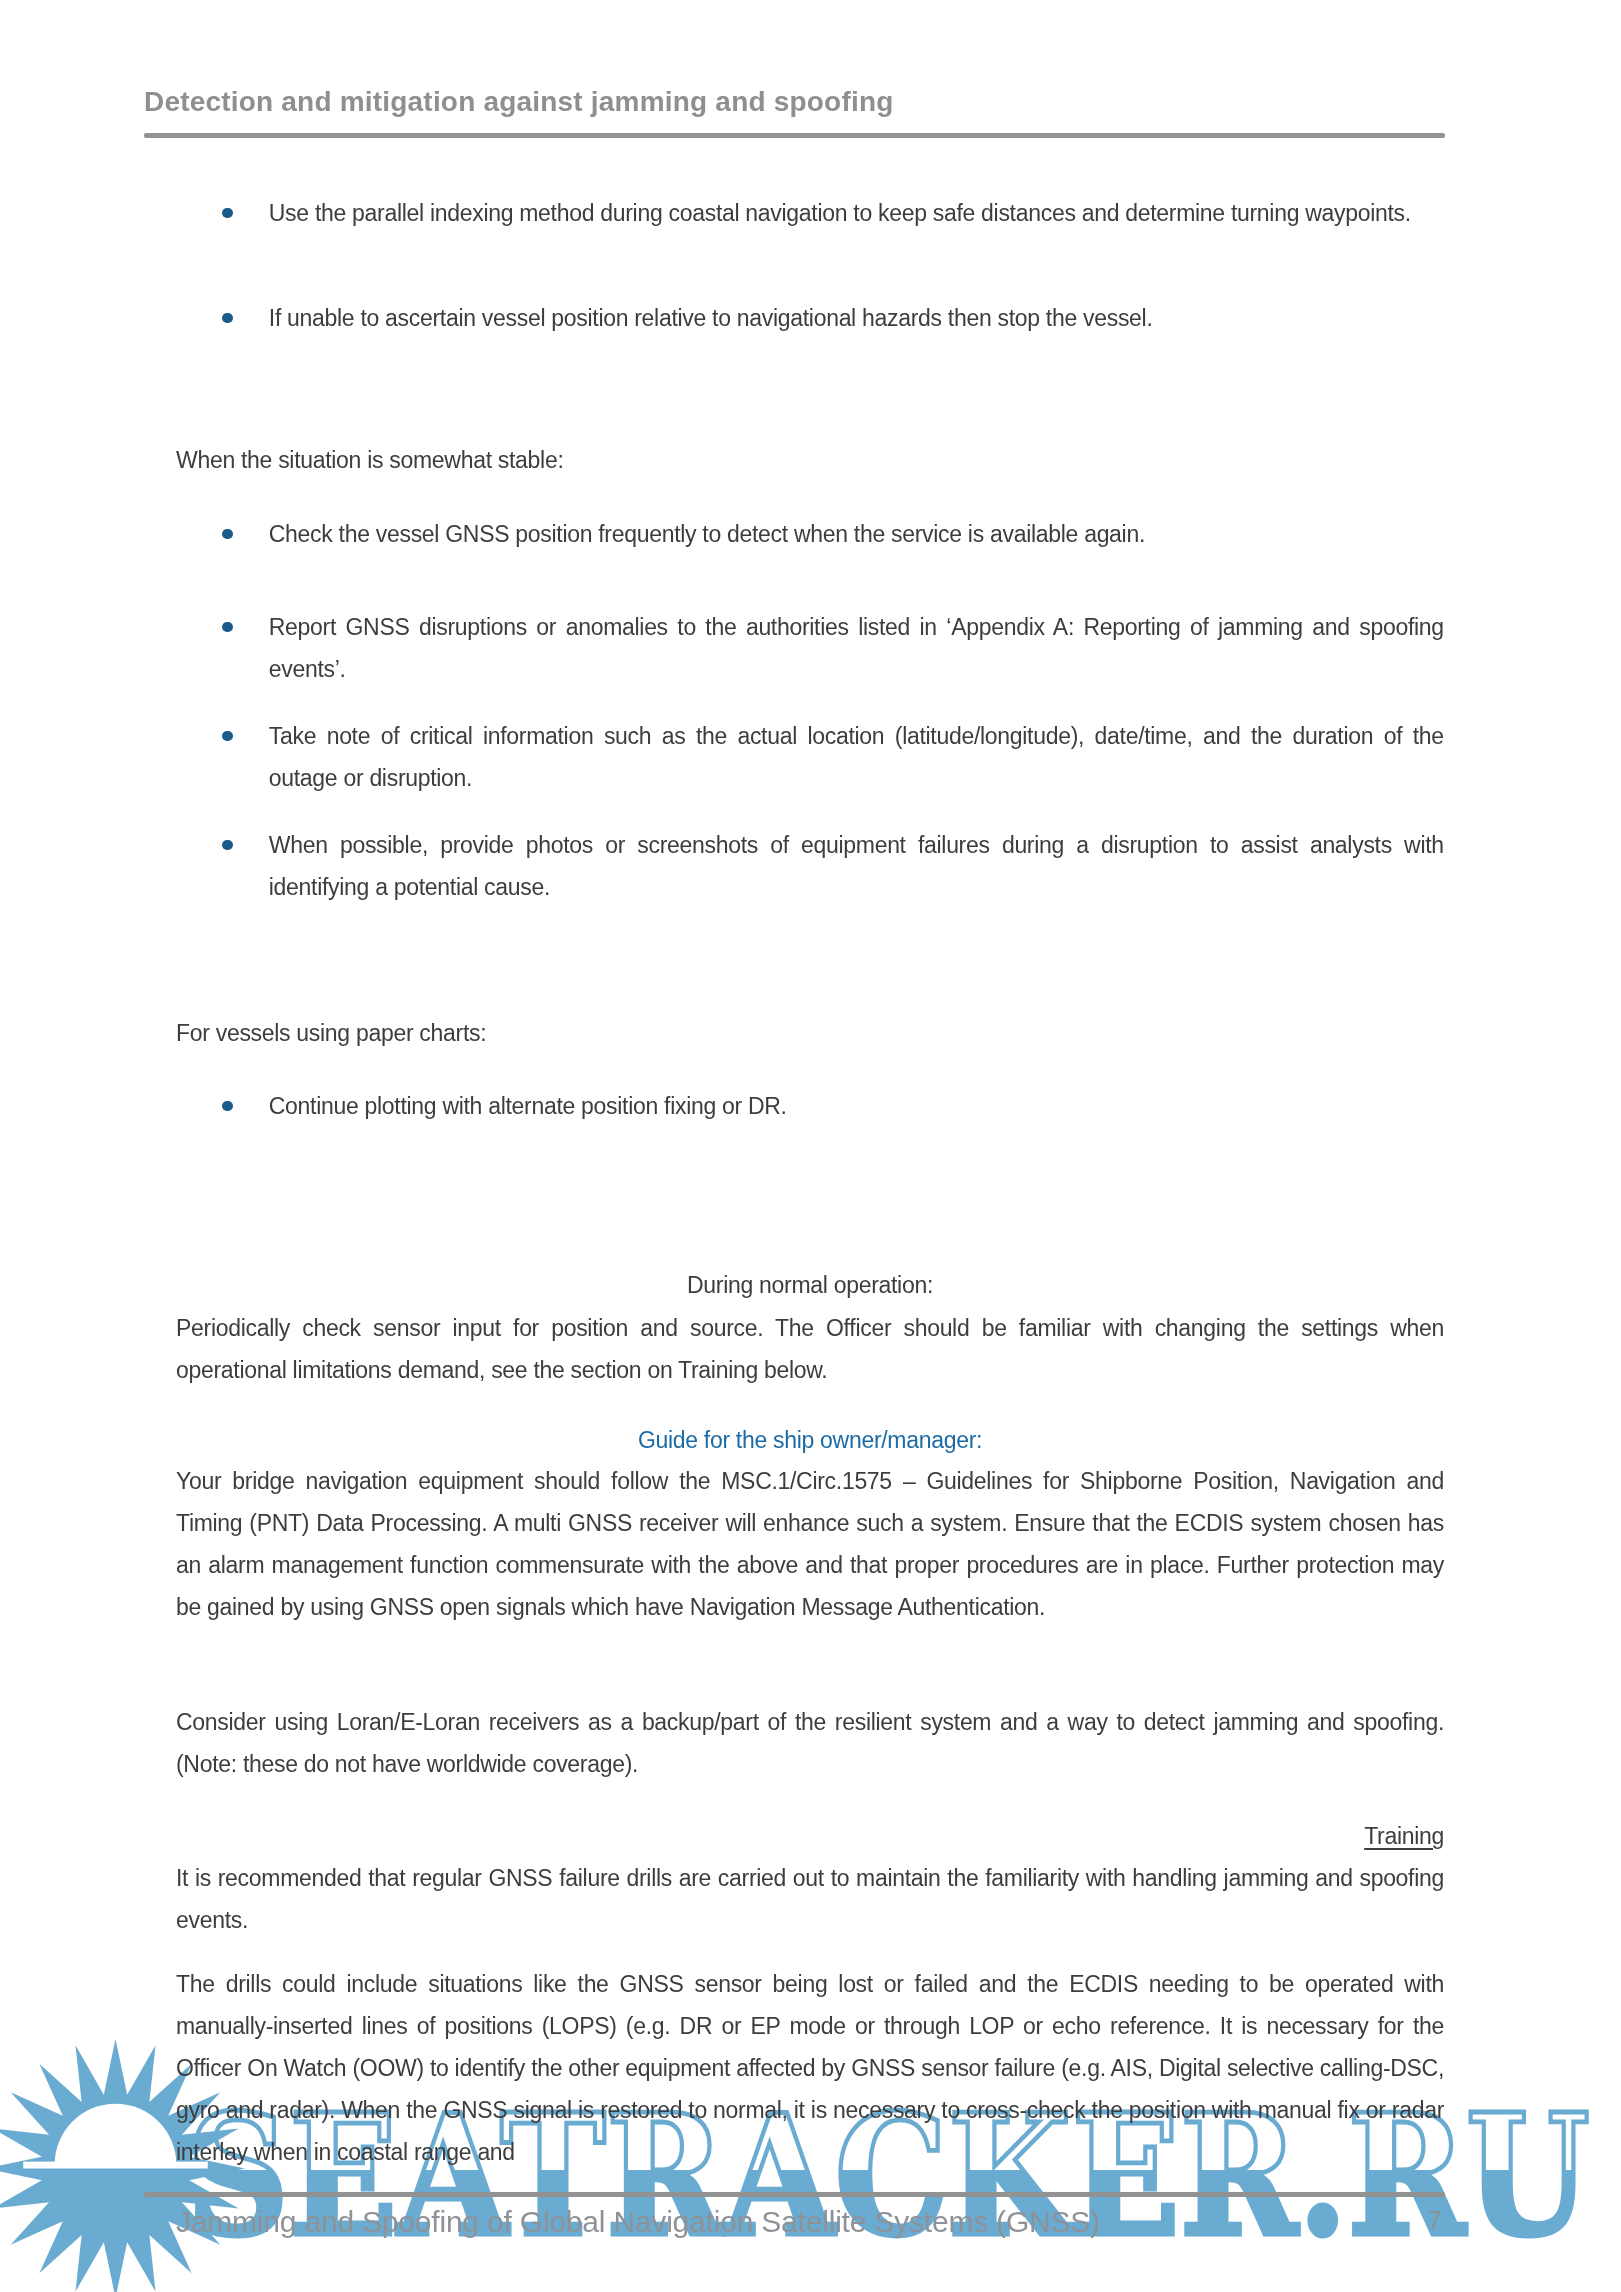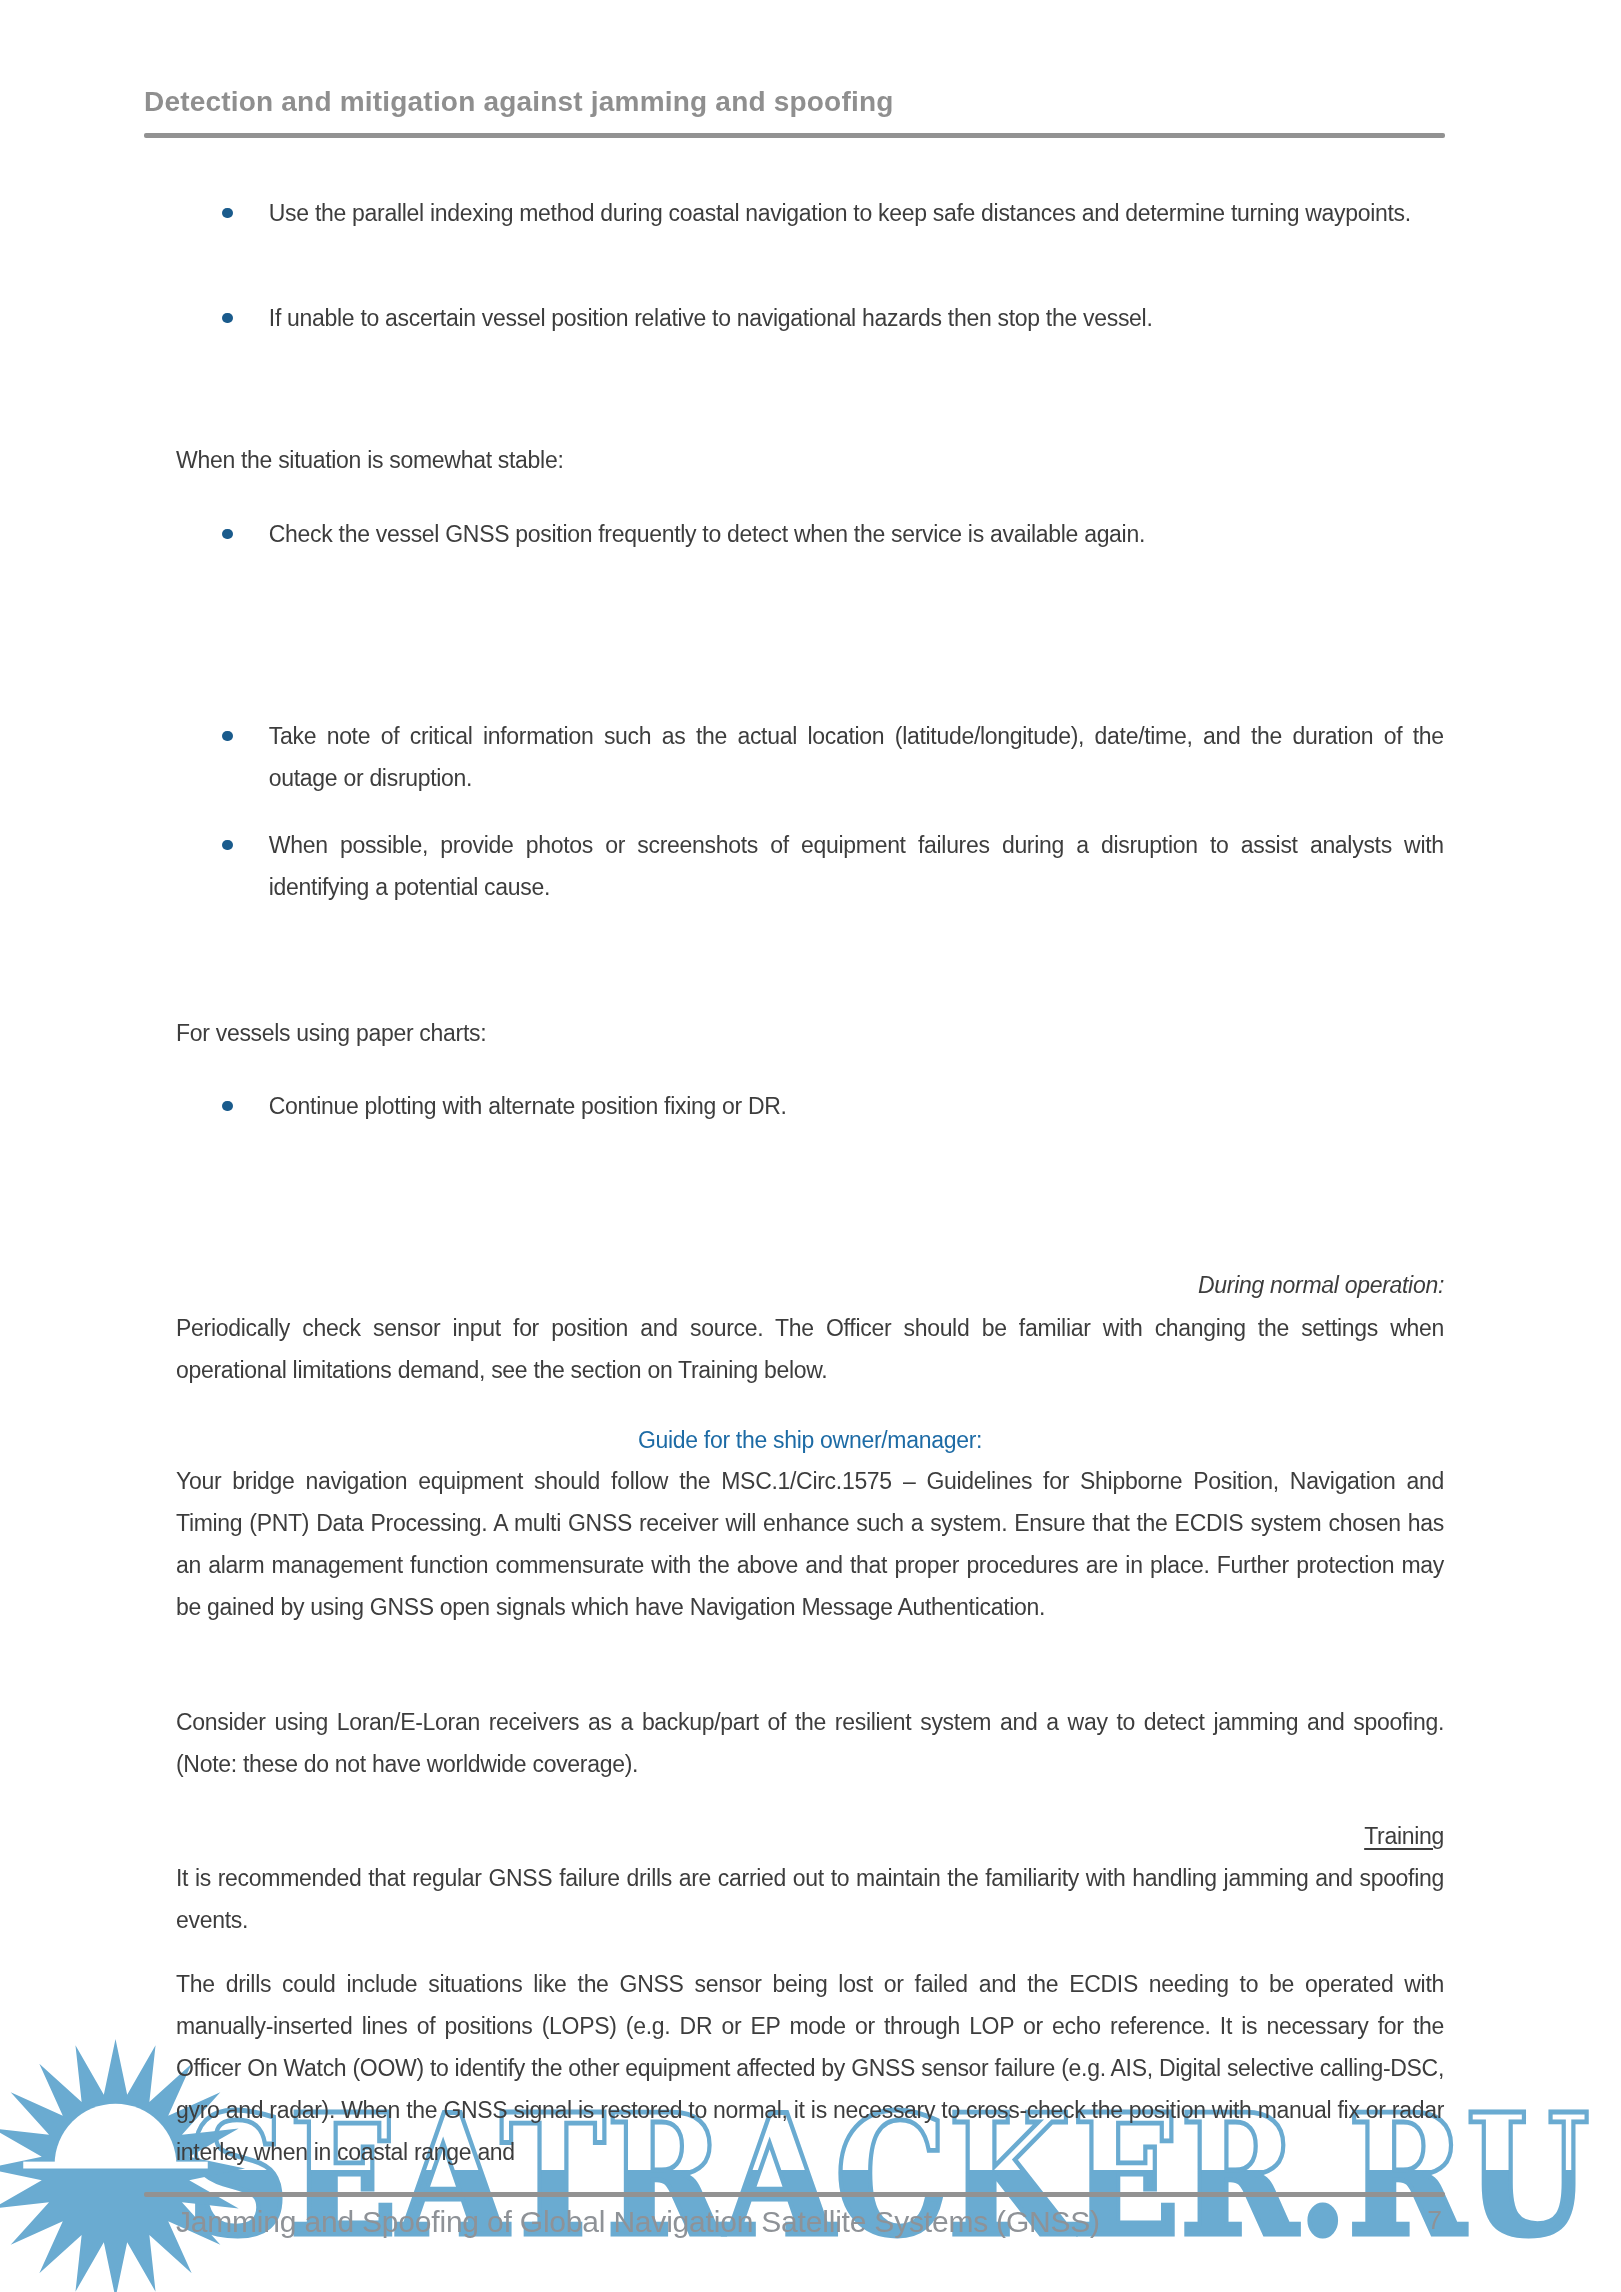--- a/index.html
+++ b/index.html
@@ -50,21 +50,21 @@
   }
   .bullet-item { display:flex; align-items:flex-start; }
   .bullet-dot {
     flex:0 0 auto;
     width:10.8px; height:10.8px; border-radius:50%;
     background:var(--bullet_blue);
     margin:15.7px 0 0 46px;
   }
   .bullet-text { margin-left:36px; width:1175px; text-align:justify; }
 
-  .h-italic { font-style:italic; text-align:right; }
+  .h-italic { text-align:center; }
   .h-blue   { color:var(--heading_blue); font-weight:normal; text-align:center; }
   .h-underline { text-decoration:underline; text-underline-offset:3.9px; text-align:right; }
 
   .footer-title {
     position:absolute; left:176px; top:2205px;
     font-size:30px; color:var(--footer_gray); letter-spacing:-0.2px;
   }
   .footer-page {
     position:absolute; right:179px; top:2205px;
     font-size:26.5px; color:var(--footer_gray);
@@ -105,20 +105,24 @@
       <span class="bullet-dot"></span>
       <div class="bullet-text">If unable to ascertain vessel position relative to navigational hazards then stop the vessel.</div>
     </div>
 
     <div class="para" style="top:439px; text-align:left;">When the situation is somewhat stable:</div>
 
     <div class="bullet-item" style="top:513px">
       <span class="bullet-dot"></span>
       <div class="bullet-text">Check the vessel GNSS position frequently to detect when the service is available again.</div>
     </div>
+    <div class="bullet-item" style="top:606px">
+      <span class="bullet-dot"></span>
+      <div class="bullet-text">Report GNSS disruptions or anomalies to the authorities listed in ‘Appendix A: Reporting of jamming and spoofing events’.</div>
+    </div>
     <div class="bullet-item" style="top:715px">
       <span class="bullet-dot"></span>
       <div class="bullet-text">Take note of critical information such as the actual location (latitude/longitude), date/time, and the duration of the outage or disruption.</div>
     </div>
     <div class="bullet-item" style="top:824px">
       <span class="bullet-dot"></span>
       <div class="bullet-text">When possible, provide photos or screenshots of equipment failures during a disruption to assist analysts with identifying a potential cause.</div>
     </div>
 
     <div class="para" style="top:1012px; text-align:left;">For vessels using paper charts:</div>

